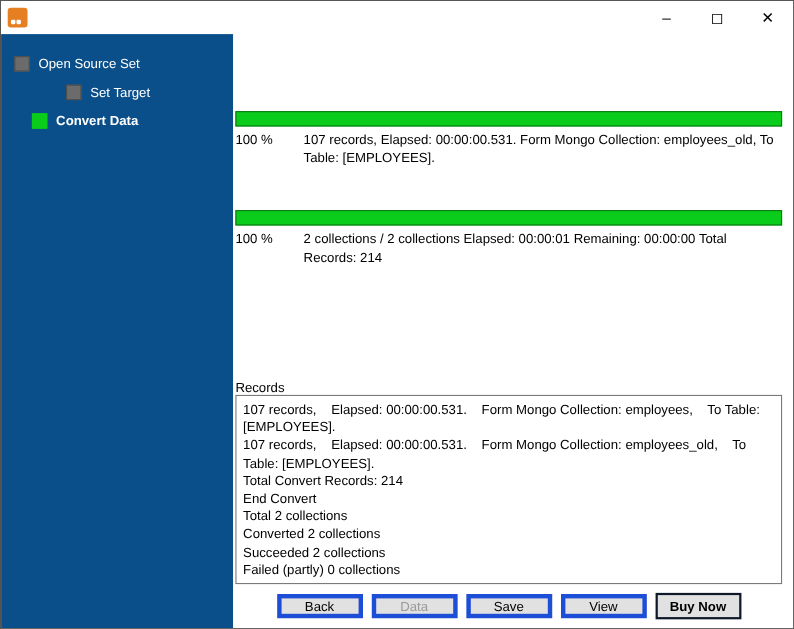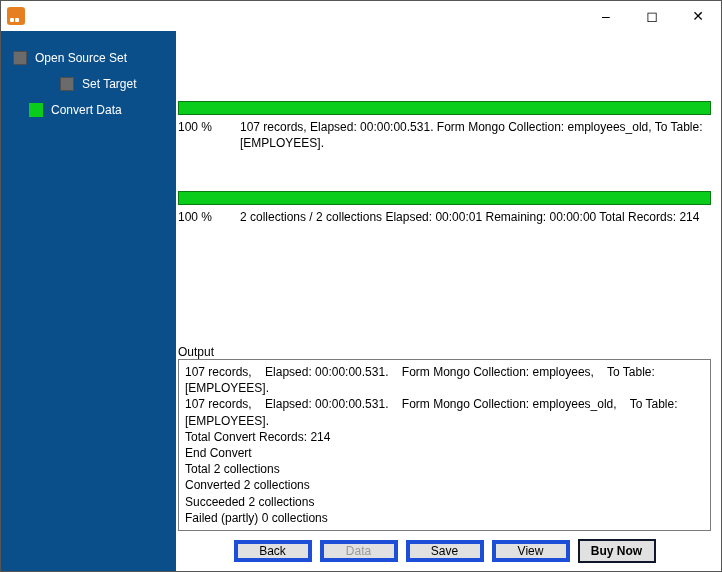--- a/index.html
+++ b/index.html
@@ -53,21 +53,21 @@
     font-size: 14px;
     font-family: "Segoe UI Symbol", sans-serif;
     color: #000;
   }
 
   .main {
     display: flex;
     height: calc(100% - 30px);
   }
   .sidebar {
-    width: 175px;
+    width: 211px;
     background: #0b4f8a;
     color: #fff;
     padding-top: 14px;
     flex-shrink: 0;
   }
   .nav-item {
     display: flex;
     align-items: center;
     padding: 6px 6px 6px 12px;
     font-size: 12px;
@@ -79,21 +79,21 @@
     height: 14px;
     background: #6b6b6b;
     border: 1px solid #4e4e4e;
     margin-right: 8px;
     flex-shrink: 0;
   }
   .nav-item.active .sq {
     background: #0acc1a;
     border: 1px solid #0acc1a;
   }
-  .nav-item.active { font-weight: normal; padding-left: 28px; }
+  .nav-item.active { font-weight: bold; padding-left: 28px; }
 
   .content {
     flex: 1;
     background: #fff;
     display: flex;
     flex-direction: column;
     padding: 10px 10px 8px 2px;
     gap: 0;
   }
   .progress-area {
@@ -199,21 +199,21 @@
 
       <div class="pbar" style="margin-top:40px;"></div>
       <div class="pline">
         <div class="pct">100 %</div>
         <div class="desc">2 collections / 2 collections    Elapsed: 00:00:01    Remaining: 00:00:00    Total Records: 214</div>
       </div>
     </div>
 
     <div class="spacer"></div>
 
-    <div class="output-label">Output</div>
+    <div class="output-label">Records</div>
     <div class="output-box" id="output-box">107 records,    Elapsed: 00:00:00.531.    Form Mongo Collection: employees,    To Table: [EMPLOYEES].
 107 records,    Elapsed: 00:00:00.531.    Form Mongo Collection: employees_old,    To Table: [EMPLOYEES].
 Total Convert Records: 214
 End Convert
 Total 2 collections
 Converted 2 collections
 Succeeded 2 collections
 Failed (partly) 0 collections</div>
 
     <div class="button-row">

